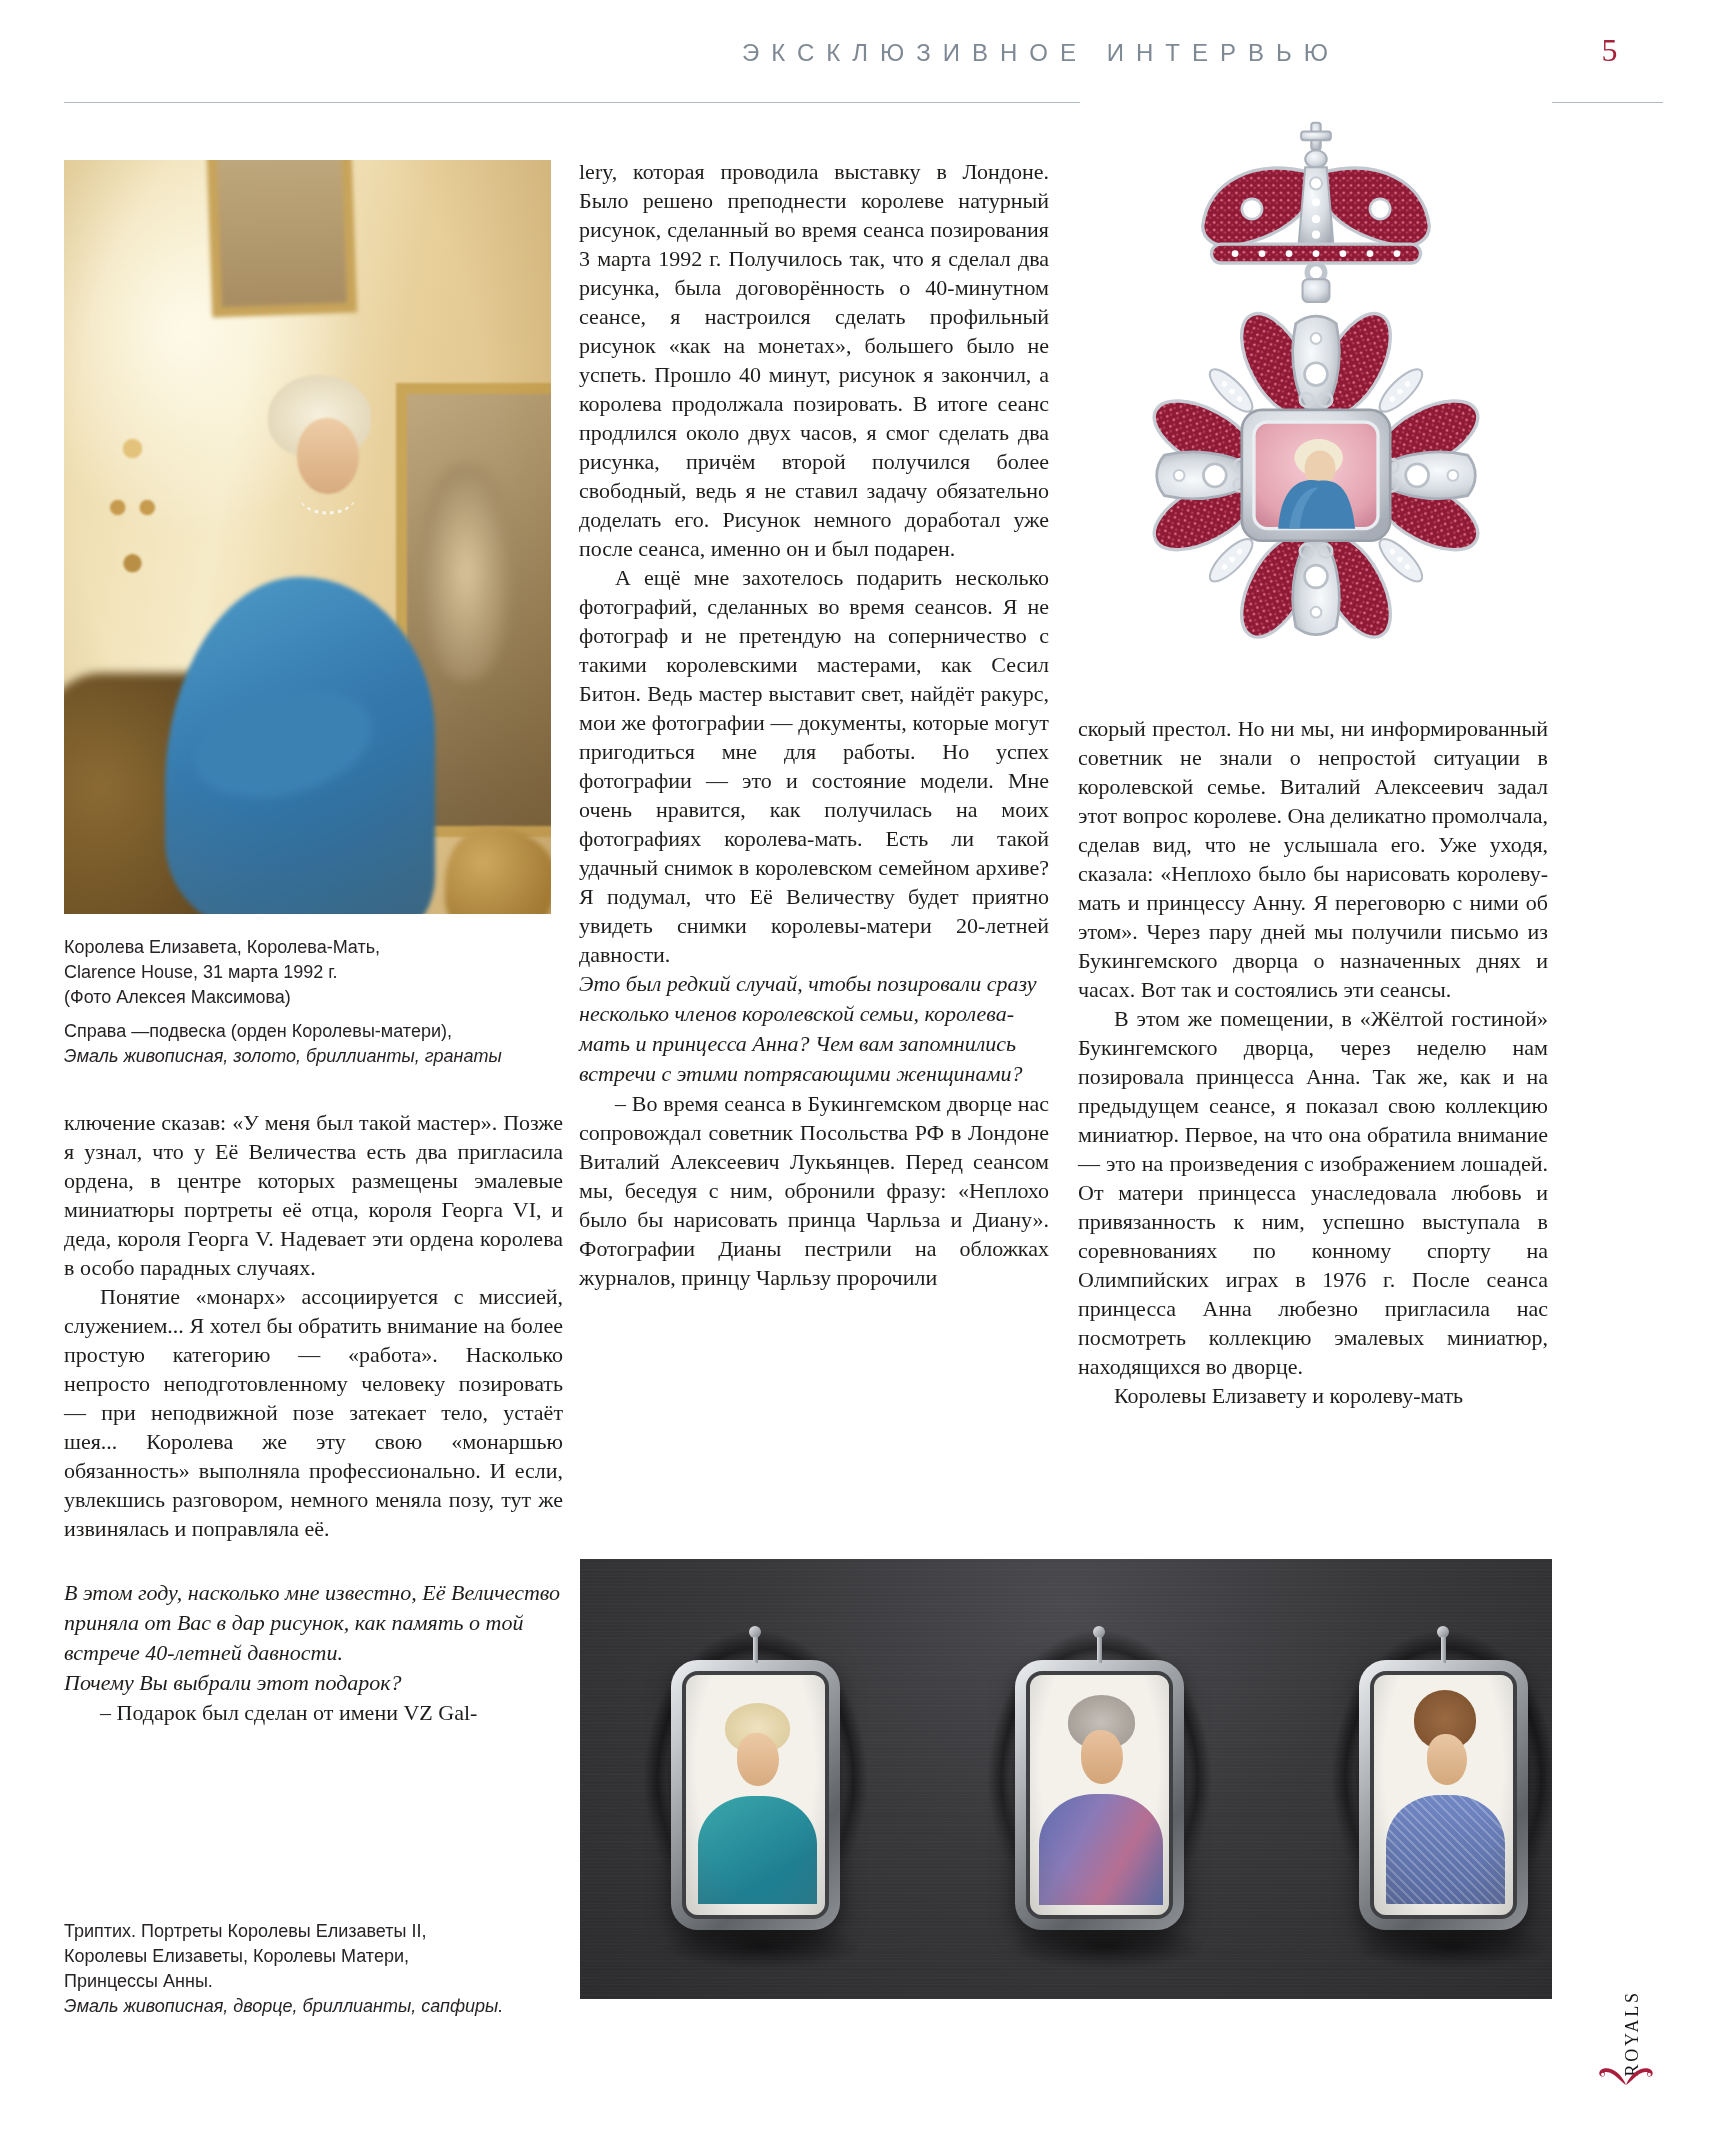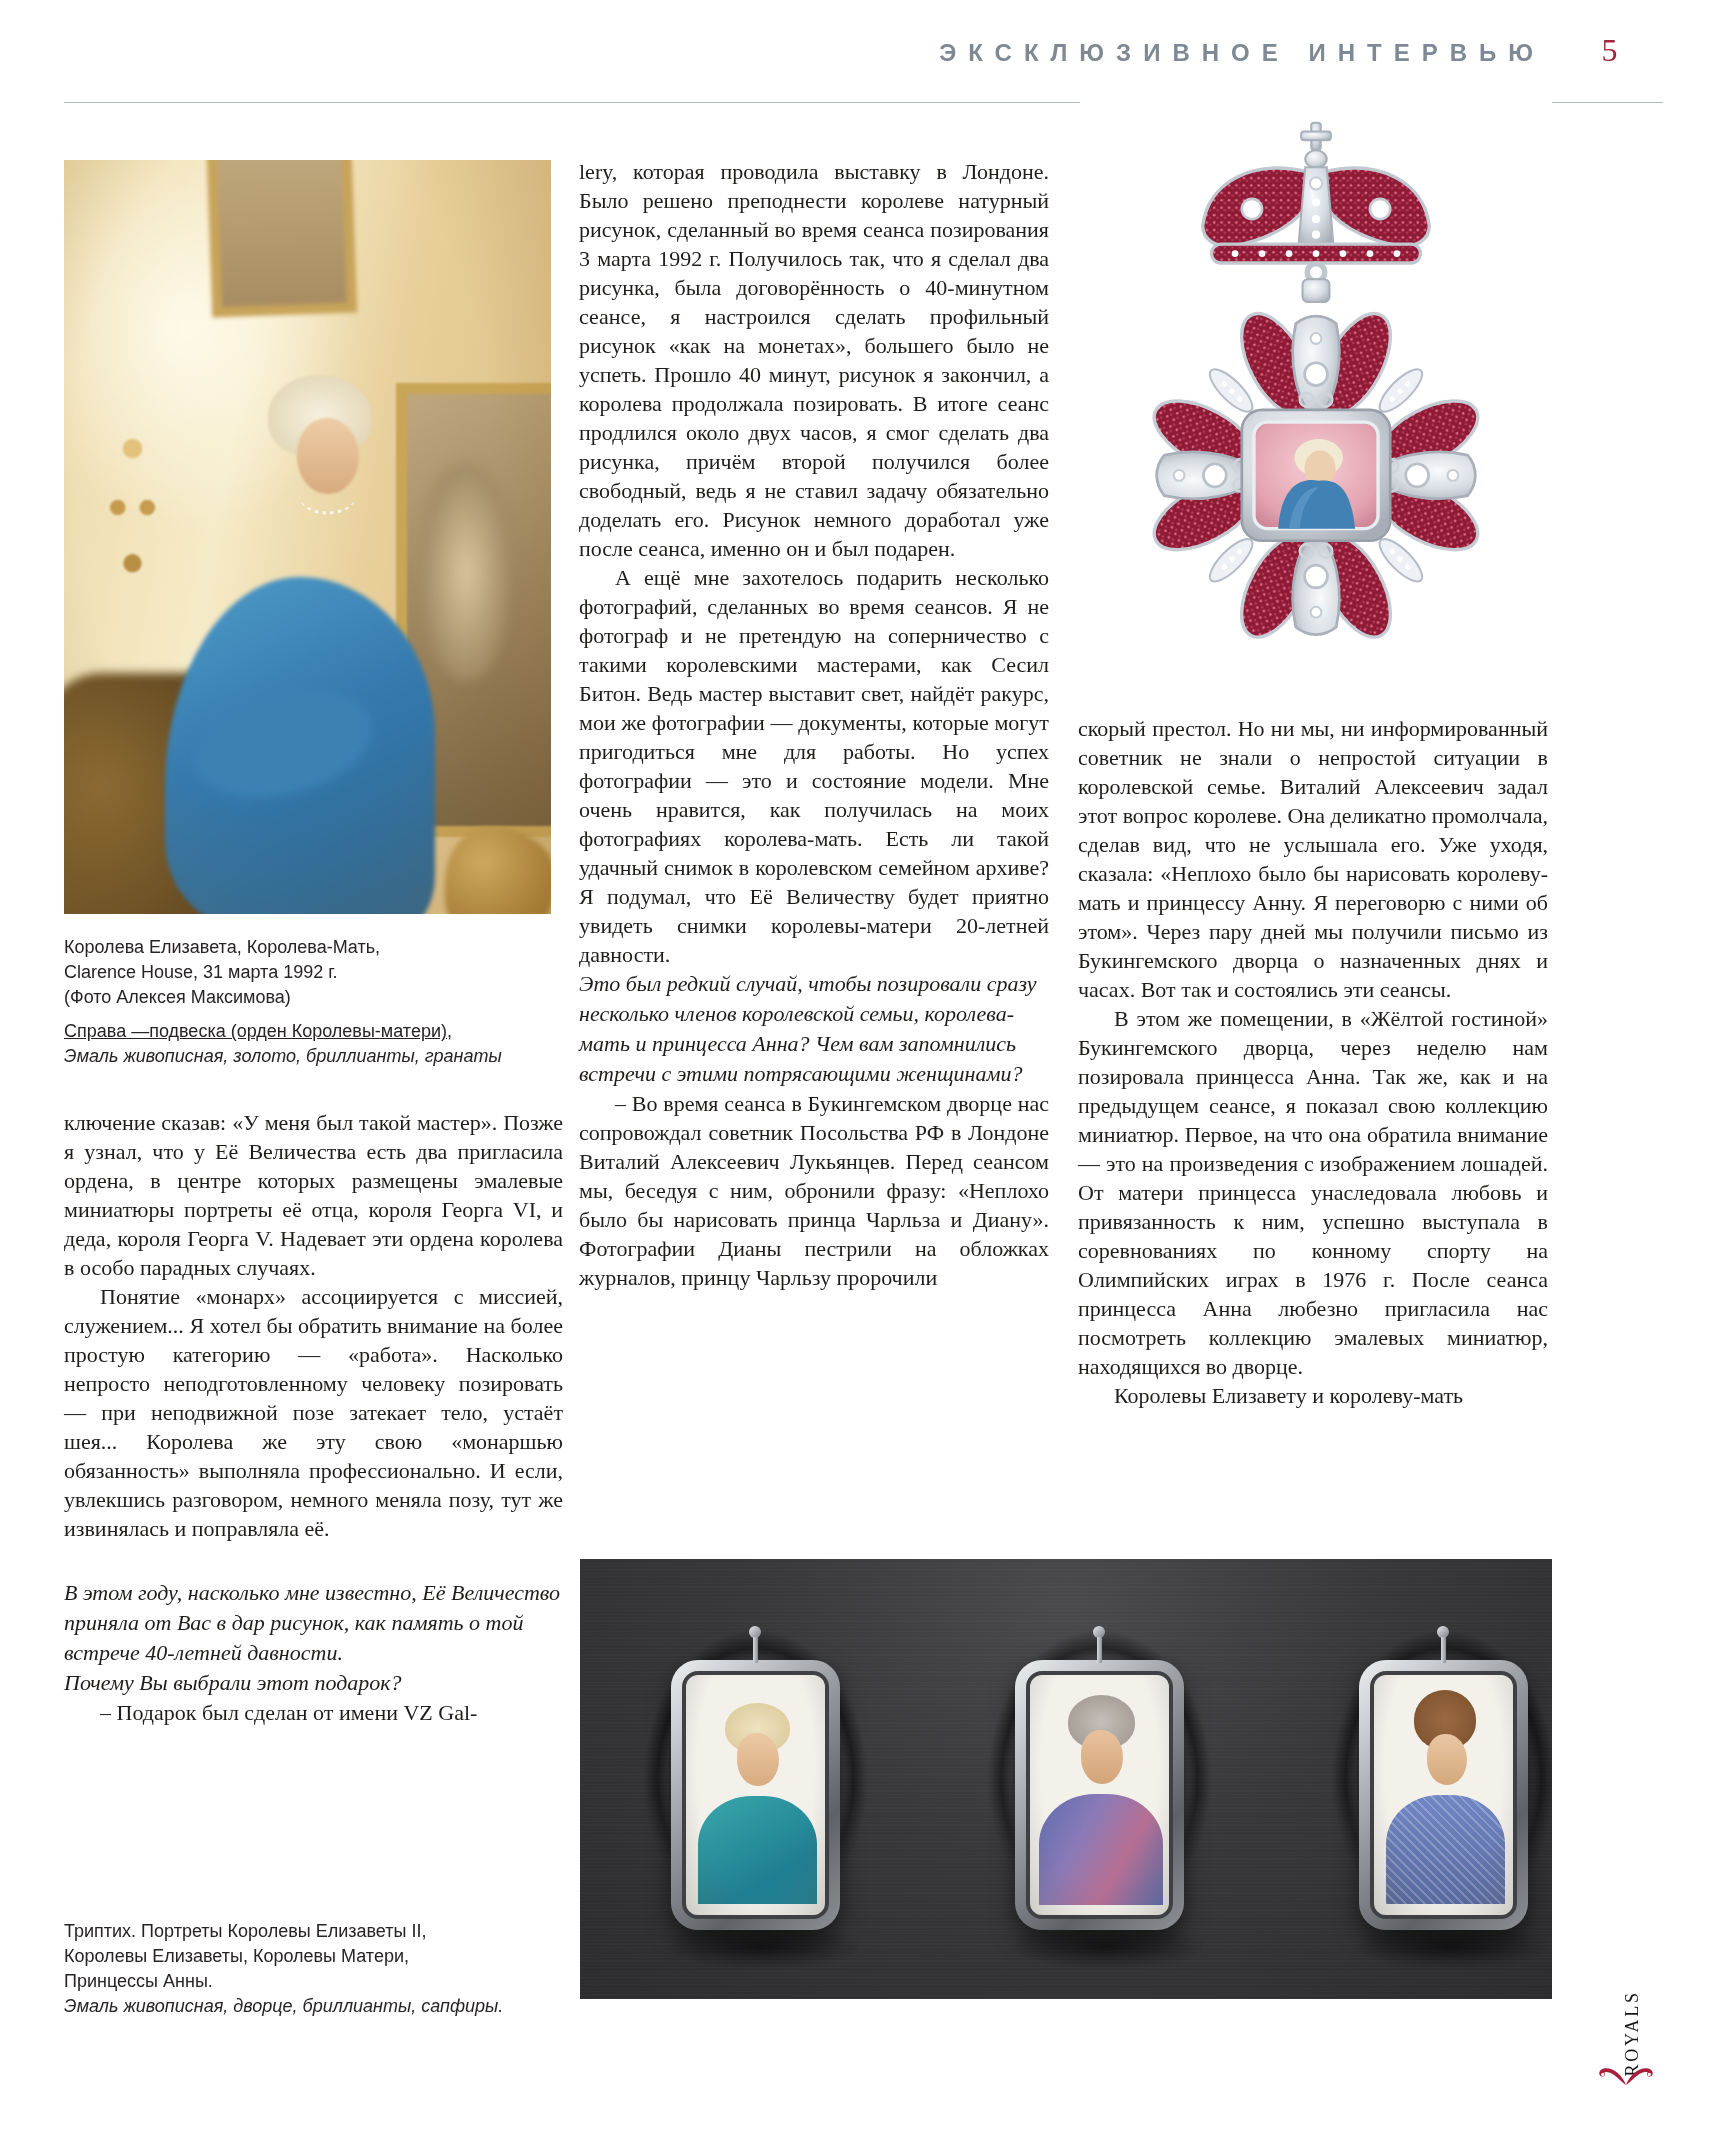--- a/index.html
+++ b/index.html
@@ -1,36 +1,36 @@
 <!DOCTYPE html>
 <html style="font-size:10.8px"><head>
 <meta charset="utf-8">
 <style>
   html,body{margin:0;padding:0;background:#ffffff;}
   #page{position:relative;width:1728px;height:2140px;background:#ffffff;overflow:hidden;
         font-family:"Liberation Serif", serif;color:#1f1d1b;}
 
   
-  .hdr-title{position:absolute;left:742px;top:39px;width:803px;text-align:right;
-    font-family:"Liberation Sans", sans-serif;font-size:24px;font-weight:700;
+  .hdr-title{position:absolute;left:742px;top:39px;width:803px;
+    font-family:"Liberation Sans", sans-serif;font-size:24px;font-weight:400;
     letter-spacing:12px;color:#7e8994;white-space:nowrap;}
   .hdr-num{position:absolute;left:1586px;top:32px;width:47px;text-align:center;
     font-family:"Liberation Serif", serif;font-size:32px;color:#a52239;font-weight:500;}
   .hdr-rule{position:absolute;left:64px;top:102px;width:1599px;height:1.3px;background:#b3bbc2;}
 
   
   .col{position:absolute;font-size:22px;line-height:29px;text-align:justify;}
   .col p{margin:0;}
   .col p.ind{text-indent:36px;}
   .question{font-style:italic;font-weight:normal;text-align:left;line-height:30px;}
   .qgap{margin-top:35px !important;}
   .caption{position:absolute;font-family:"Liberation Sans", sans-serif;font-size:18px;
     line-height:25px;text-align:left;color:#272324;}
   .caption .it{font-style:italic;}
-  .capgap{margin-top:9.4px;text-decoration:underline;}
+  .capgap{margin-top:9.4px;}
 
   
   .photo-portrait{position:absolute;left:64px;top:160px;width:487px;height:754px;overflow:hidden;
     background:linear-gradient(100deg,#ecd9a8 0%,#f6ebc8 35%,#e8d09c 60%,#d8ba7e 100%);}
   .photo-portrait>div{position:absolute;}
   .pp-glow{left:-54px;top:-40px;width:351px;height:418px;
     background:radial-gradient(closest-side,rgba(255,252,238,.9),rgba(255,252,238,0));filter:blur(6.7px);}
   .pp-frame-top{left:145px;top:-34px;width:125px;height:169px;border:10px solid #c8a45a;
     background:linear-gradient(#c2ab80,#a88d62);filter:blur(2px);transform:rotate(-2deg);}
   .pp-sconce{left:35px;top:270px;width:67px;height:155px;filter:blur(1.3px);

